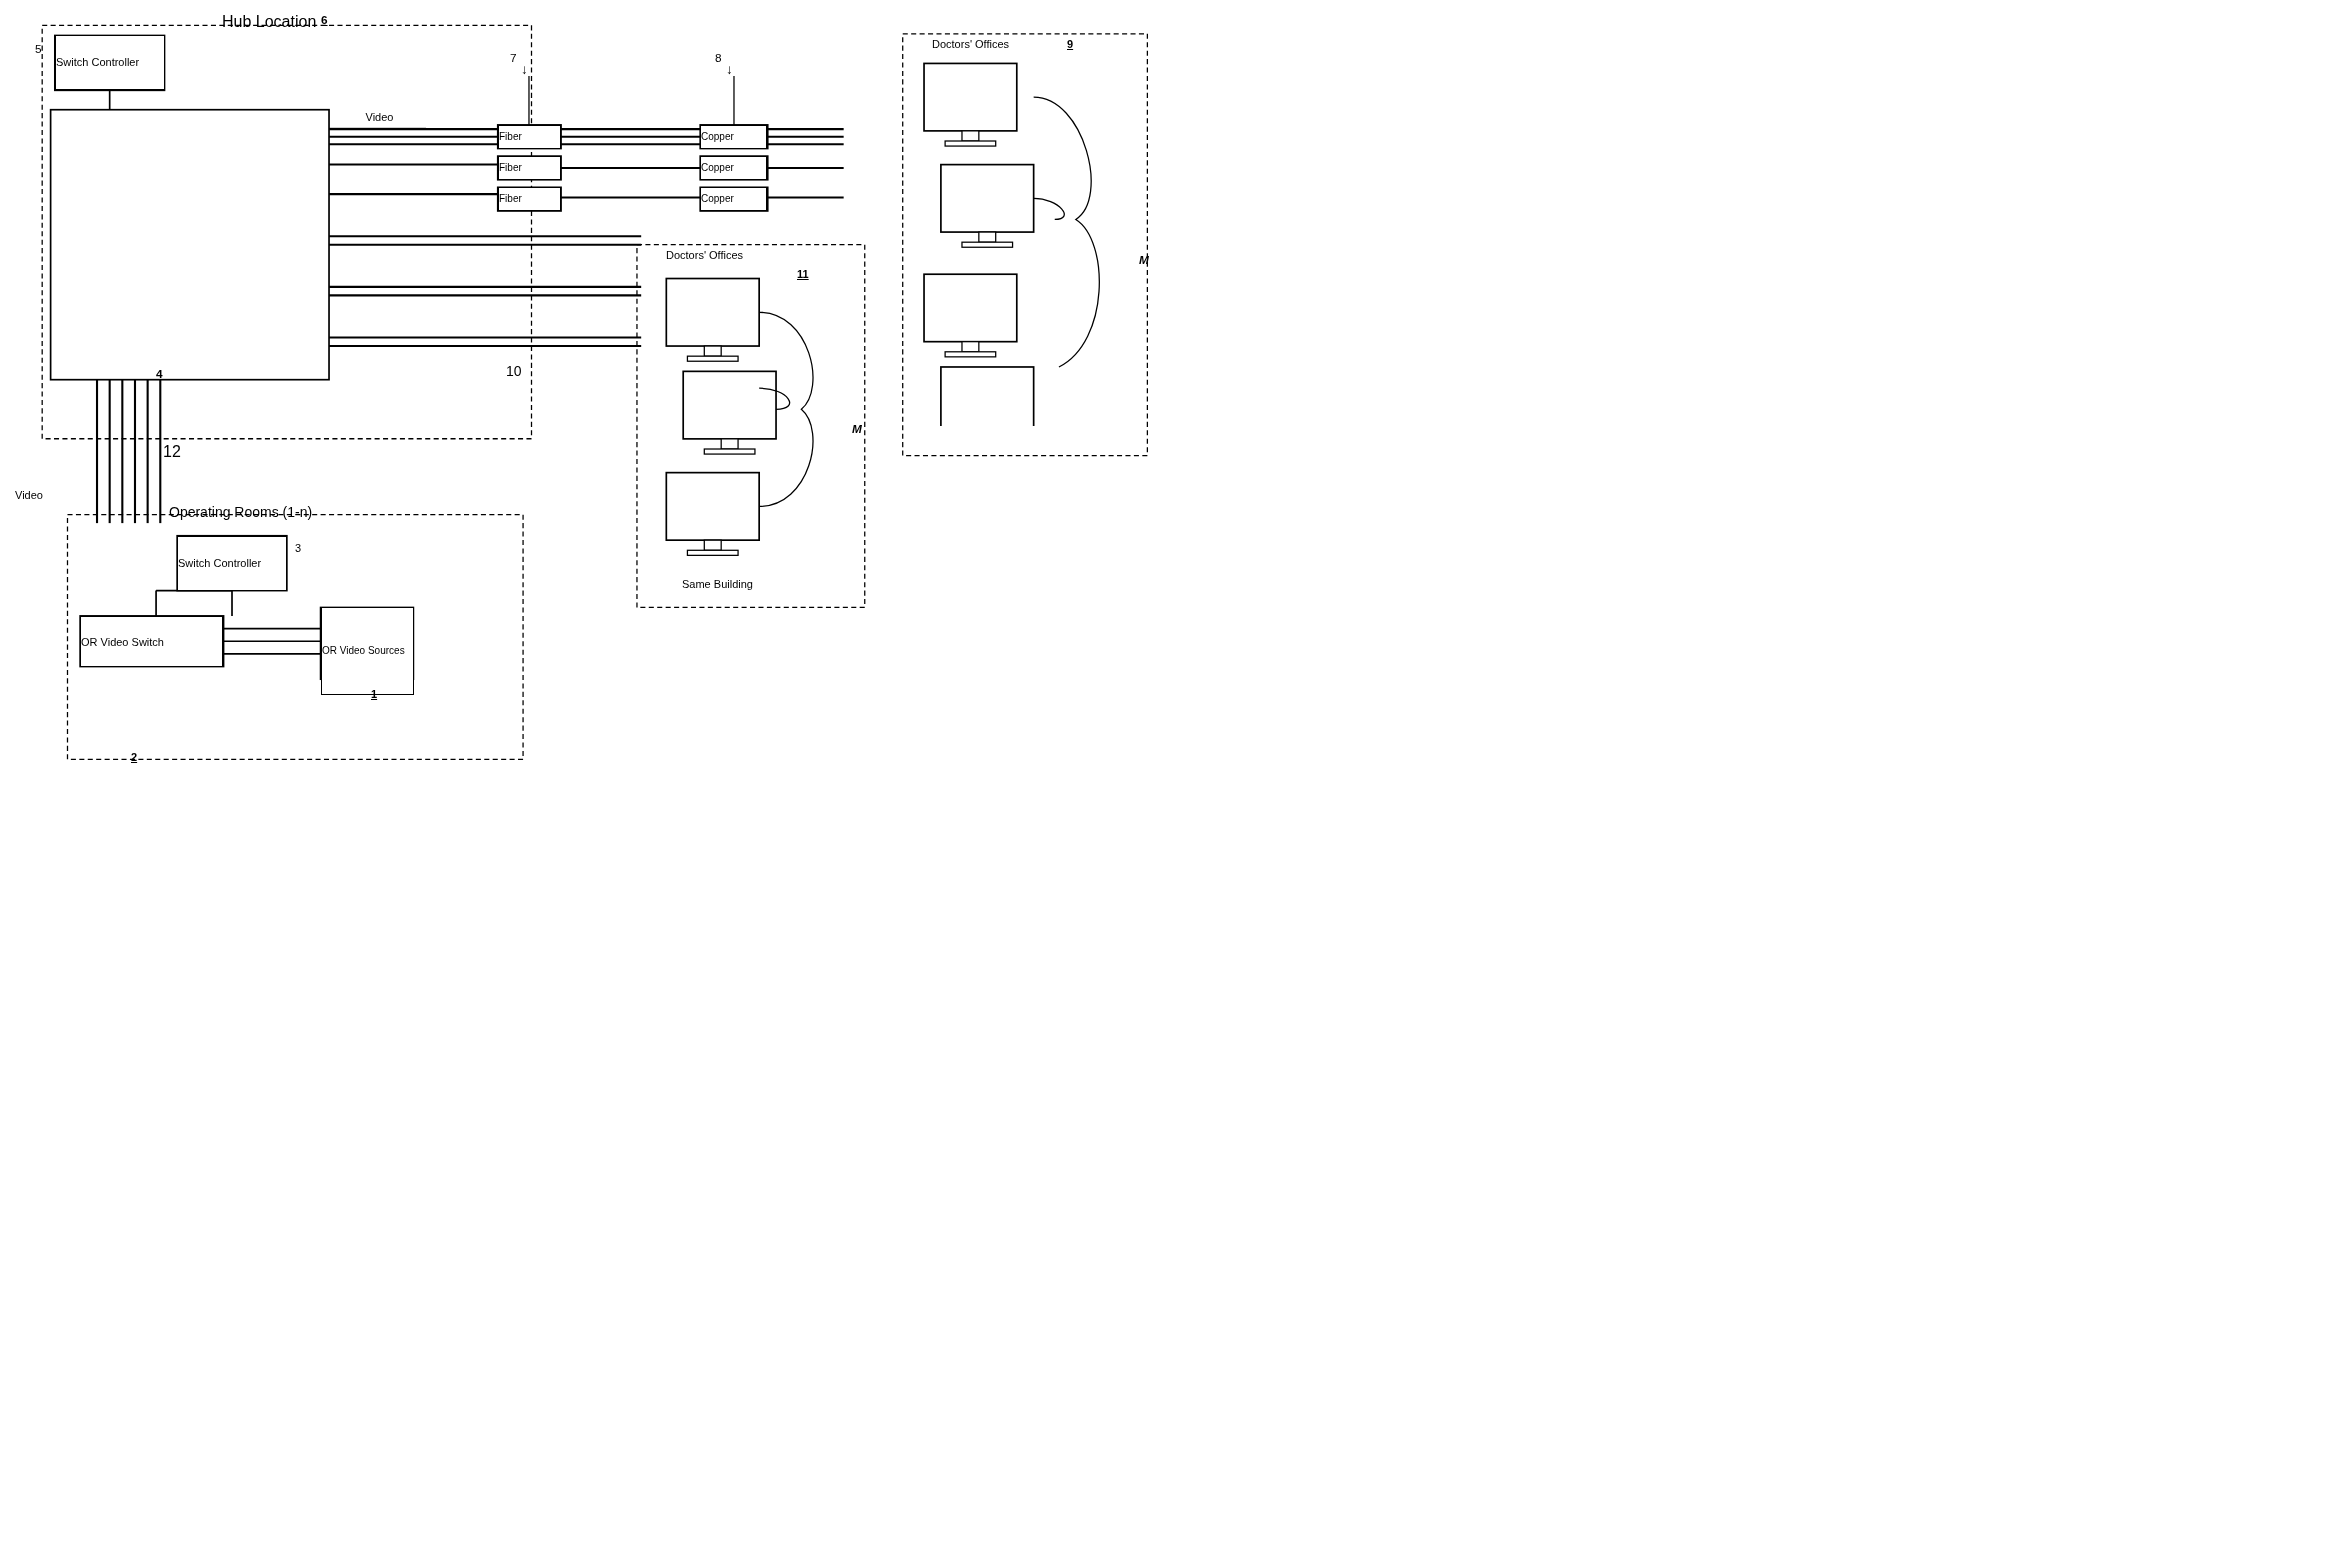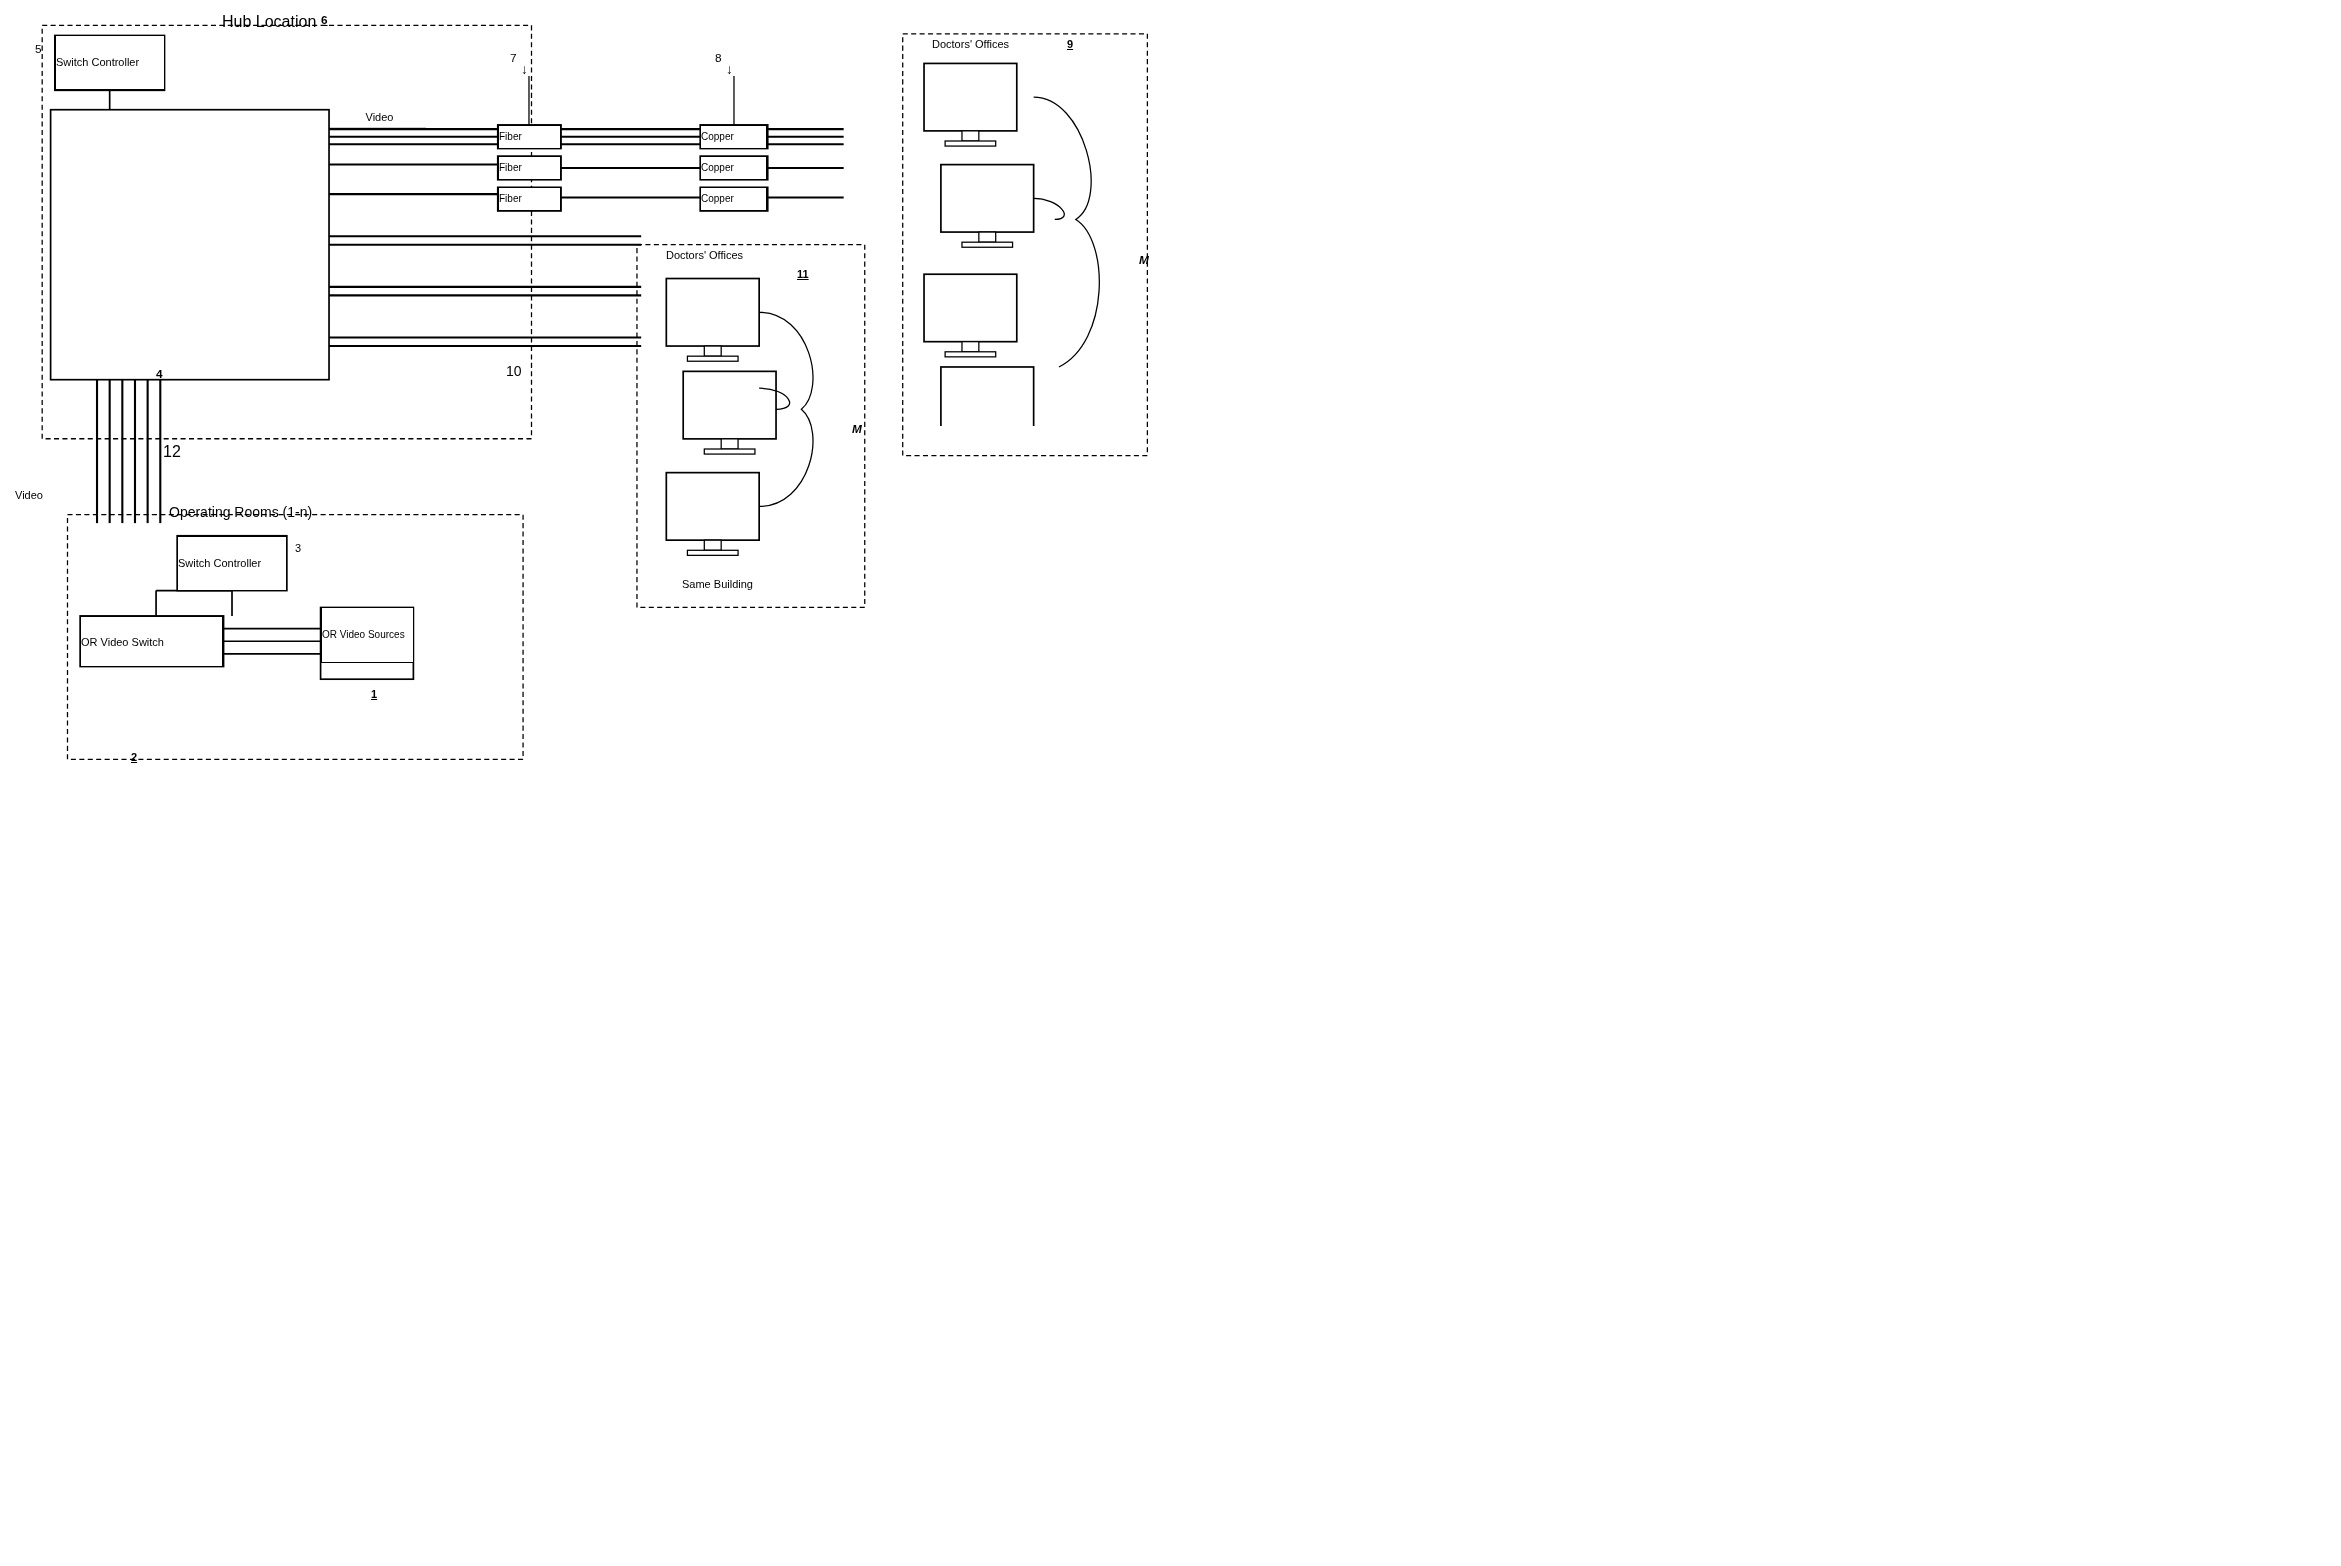--- a/index.html
+++ b/index.html
@@ -167,21 +167,21 @@
   <div style="position:absolute; top:504px; left:169px; font-size:14px;">Operating Rooms (1-n)</div>
 
   <div class="box" style="left:177px; top:536px; width:110px; height:55px; font-size:11px; line-height:1.3;">
     <span>Switch
 Controller</span>
   </div>
   <div style="position:absolute; top:542px; left:295px; font-size:11px;">3</div>
 
   <div class="box" style="left:80px; top:616px; width:143px; height:51px; font-size:11px;">OR Video Switch</div>
 
-  <div class="box" style="left:321px; top:607px; width:93px; height:56px; font-size:10px; line-height:1.4;">OR
+  <div class="box" style="left:321px; top:607px; width:93px; height:88px; font-size:10px; line-height:1.4;">OR
 Video
 Sources</div>
   <div class="underline" style="position:absolute; top:688px; left:371px; font-size:11px; text-decoration:underline; font-weight:bold;">1</div>
 
   <div class="underline" style="position:absolute; top:751px; left:131px; font-size:11px; text-decoration:underline; font-weight:bold;">2</div>
 
   <div style="position:absolute; top:249px; left:666px; font-size:11px;">Doctors' Offices</div>
   <div class="underline" style="position:absolute; top:249px; left:797px; font-size:11px; text-decoration:underline; font-weight:bold;margin-top:19px;">11</div>
   <div style="position:absolute; top:578px; left:682px; font-size:11px;">Same Building</div>
   <div style="position:absolute; top:422px; left:852px; font-size:11.8px; font-weight:bold; font-style:italic;">M</div>

